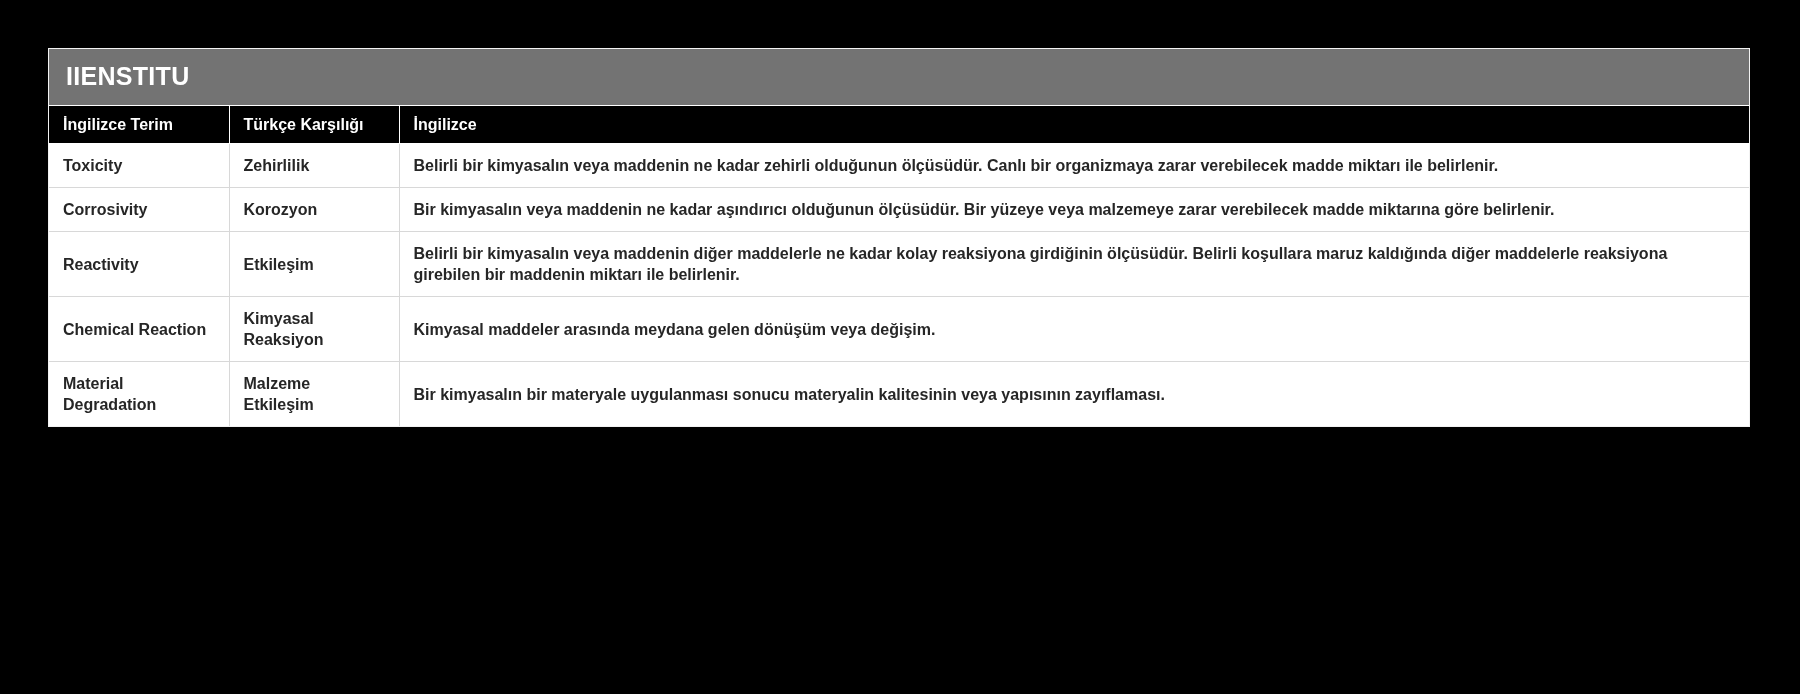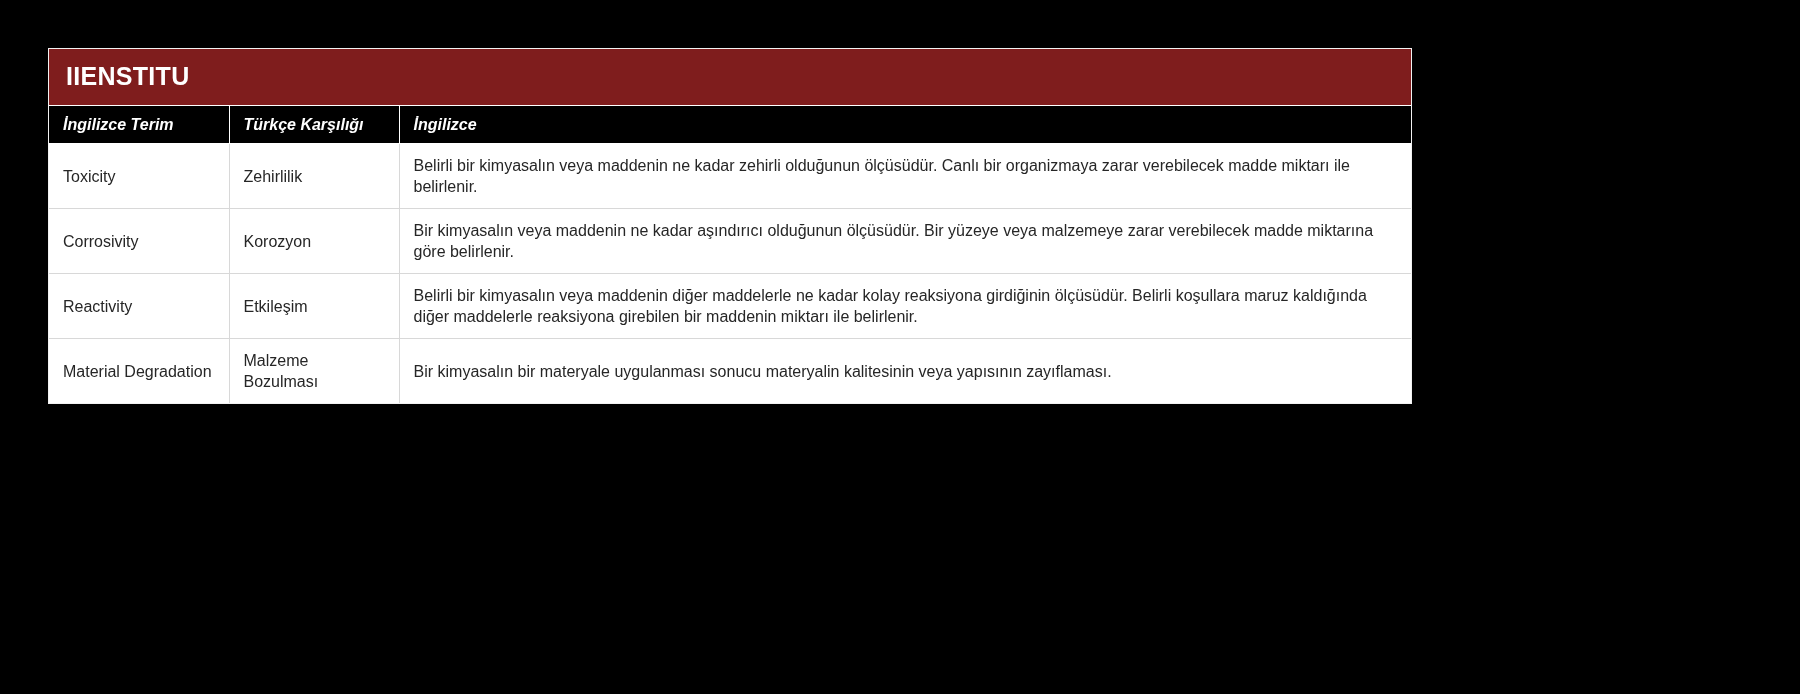--- a/index.html
+++ b/index.html
@@ -8,22 +8,22 @@
     background: #000000;
     width: 1800px;
     height: 694px;
     font-family: "Liberation Sans", "DejaVu Sans", sans-serif;
     overflow: hidden;
   }
   .panel {
     position: absolute;
     left: 48px;
     top: 48px;
-    width: 1364px;
-    background: #7f1d1d;
+    width: 1702px;
+    background: #737373;
     border: 1px solid #f2f2f2;
     box-sizing: border-box;
   }
   .title-bar {
     color: #ffffff;
     font-size: 25px;
     font-weight: 700;
     line-height: 29px;
     padding: 13px 16px 14px 17px;
     letter-spacing: 0.3px;
@@ -42,31 +42,31 @@
     font-weight: 700;
     text-align: left;
     padding: 9px 14px;
     border: 1px solid #ffffff;
     line-height: 19px;
   }
   table.term-table td {
     background: #ffffff;
     color: #262626;
     font-size: 16px;
-    font-weight: 400;
+    font-weight: 700;
     padding: 11px 14px;
     border: 1px solid #d8d8d8;
     vertical-align: middle;
     line-height: 21px;
   }
   table.term-table th:first-child,
   table.term-table td:first-child { border-left: none; }
   table.term-table th:last-child,
   table.term-table td:last-child { border-right: none; }
-  table.term-table th { border-top-color: #ffffff; font-style: italic; }
+  table.term-table th { border-top-color: #ffffff; }
   table.term-table tr:last-child td { border-bottom: none; }
 </style>
 </head>
 <body>
 
 <div class="panel">
   <div class="title-bar">IIENSTITU</div>
 
   <table class="term-table">
     <colgroup>
@@ -97,23 +97,28 @@
         </tr>
 
         <tr>
           <td>Reactivity</td>
           <td>Etkileşim</td>
           <td>Belirli bir kimyasalın veya maddenin diğer maddelerle ne kadar kolay reaksiyona girdiğinin ölçüsüdür. Belirli koşullara maruz kaldığında diğer maddelerle reaksiyona girebilen bir maddenin miktarı ile belirlenir.</td>
         </tr>
 
 
 
+        <tr>
+          <td>Chemical Reaction</td>
+          <td>Kimyasal Reaksiyon</td>
+          <td>Kimyasal maddeler arasında meydana gelen dönüşüm veya değişim.</td>
+        </tr>
 
 
 
         <tr>
           <td>Material Degradation</td>
-          <td>Malzeme Bozulması</td>
+          <td>Malzeme Etkileşim</td>
           <td>Bir kimyasalın bir materyale uygulanması sonucu materyalin kalitesinin veya yapısının zayıflaması.</td>
         </tr>
       </tbody>
   </table>
 </div>
 
 </body></html>

